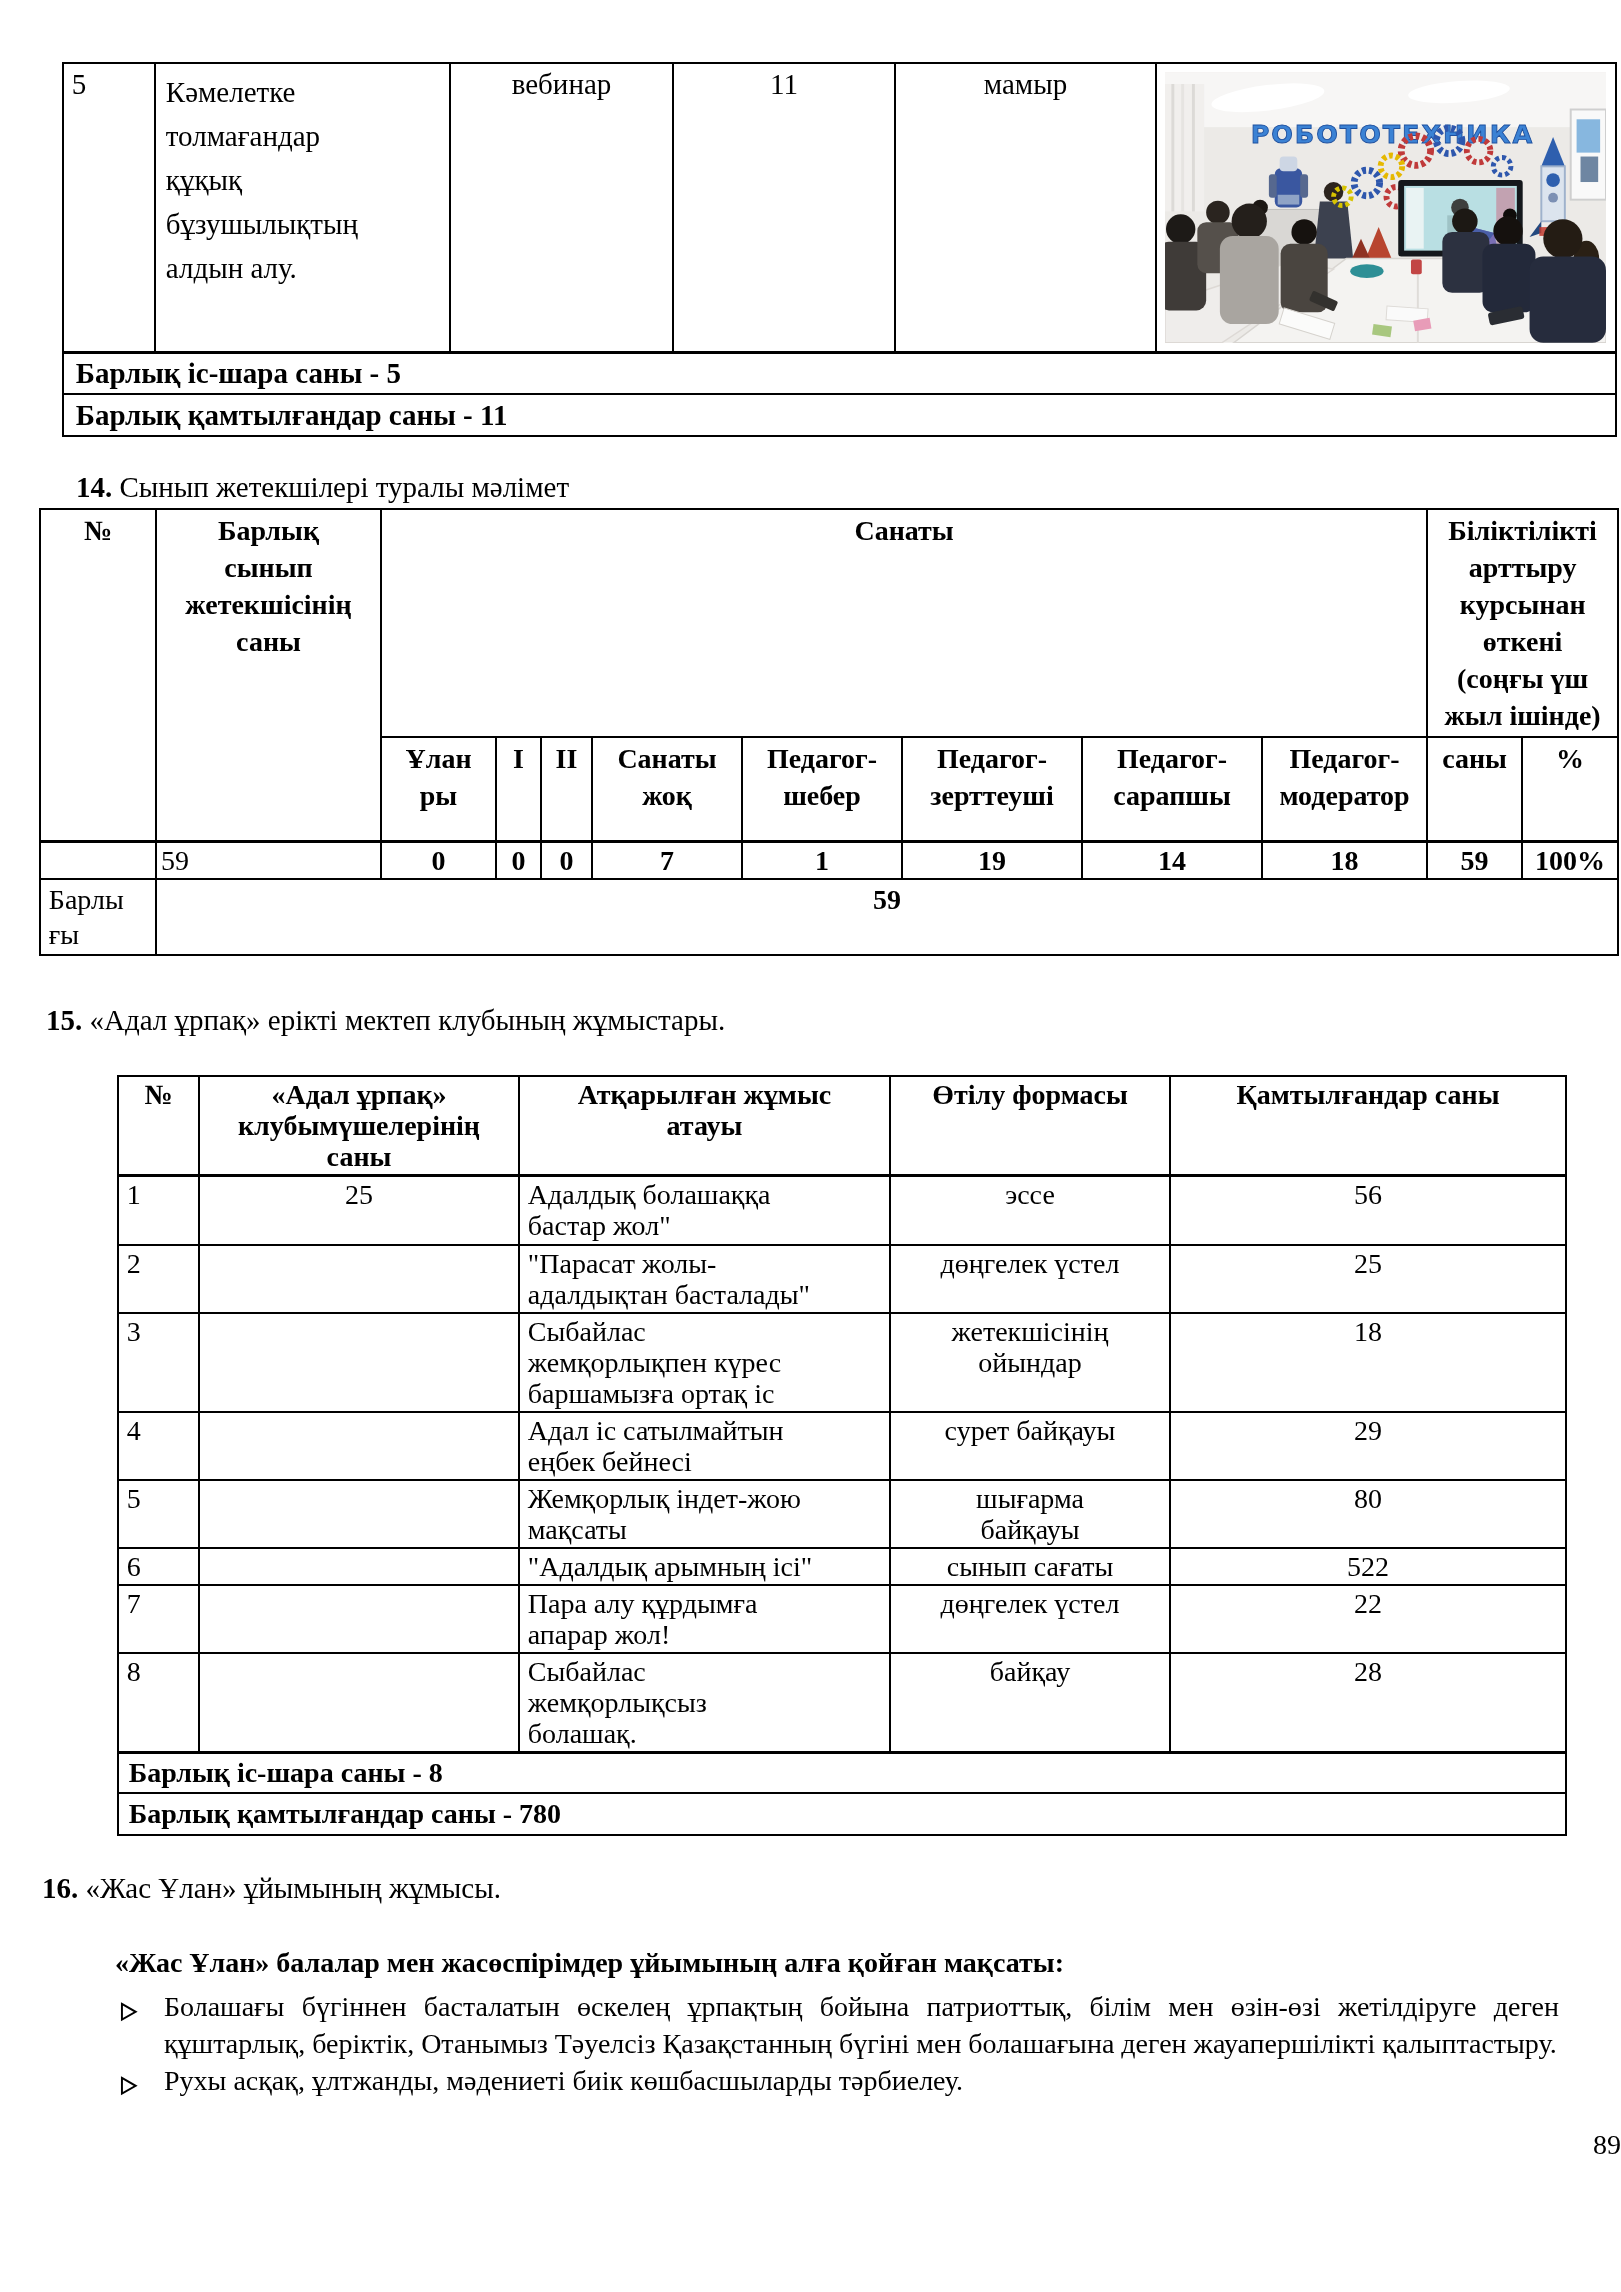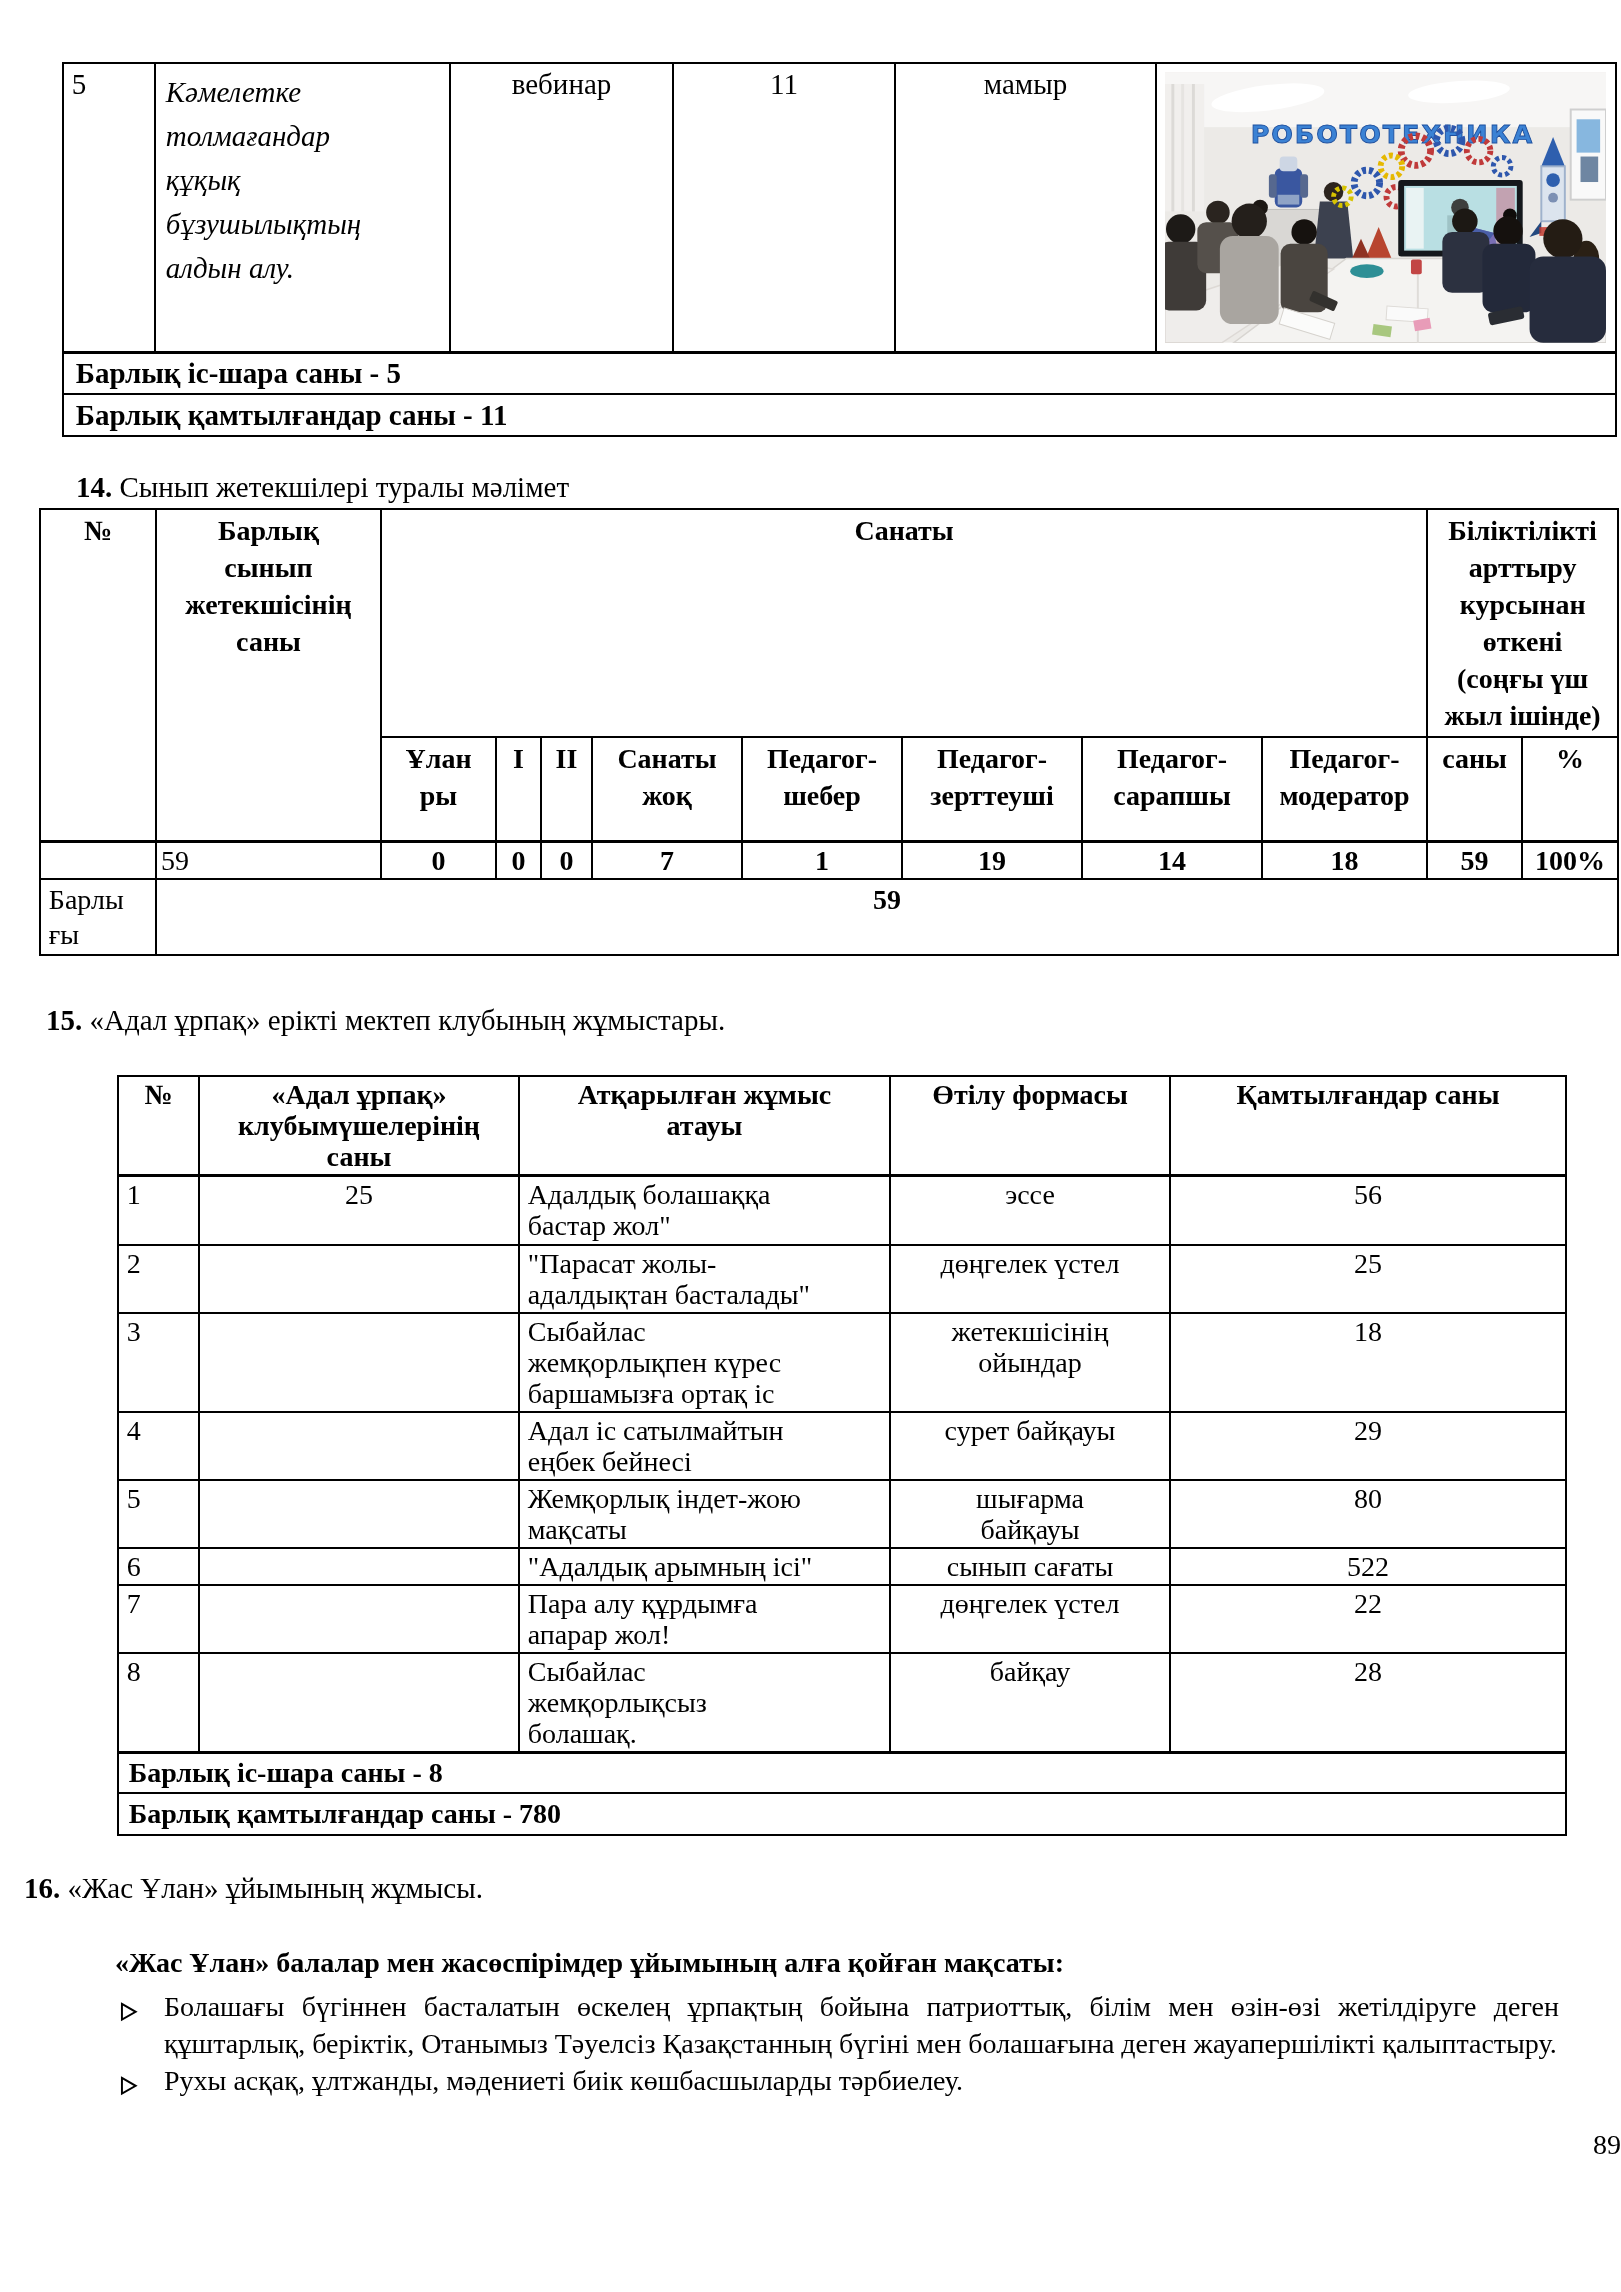--- a/index.html
+++ b/index.html
@@ -7,21 +7,21 @@
         font-family:"Liberation Serif",serif;color:#000;overflow:hidden;}
   .abs{position:absolute;}
   table.doc{border-collapse:collapse;table-layout:fixed;position:absolute;
             border:2.9px solid #000;}
   table.doc td{border:2px solid #000;vertical-align:top;padding:2px 7.8px;overflow:hidden;}
   .pre{white-space:pre-line;}
   .c{text-align:center;}
   .b{font-weight:bold;}
   
   .t-top{font-size:29px;line-height:37px;border-top:3.9px solid #000;}
-  .t-top td.namecell{line-height:44px;padding:5.9px 9.8px;font-style:italic;}
+  .t-top td.namecell{line-height:44px;padding:5.9px 9.8px;}
   .t-top td.photocell{padding:0;}
   .t-top td.sumcell{border-top:3.9px solid #000;font-weight:bold;padding:2.9px 11.8px;line-height:34px;}
   .t-top td.sumcell2{border-top:2.9px solid #000;font-weight:bold;padding:2.9px 11.8px;line-height:34px;}
   
   .t-14{font-size:28px;line-height:37px;}
   .t-14 td{padding:2.9px 4.9px;}
   .t-14 td.dcell{border-top:3.9px solid #000;line-height:31px;padding:2px 3.9px;}
   .t-14 td.tcell{border-top:2.9px solid #000;line-height:35px;}
   
   .t-15{font-size:28px;line-height:31px;}
@@ -354,21 +354,21 @@
     </tr>
     <tr style="height:40px">
       <td colspan="5" class="sumcell">Барлық іс-шара саны - 8</td>
     </tr>
     <tr style="height:42px">
       <td colspan="5" class="sumcell2">Барлық қамтылғандар саны - 780</td>
     </tr>
   </tbody>
     </table>
 
-  <div class="abs heading" style="left:24px;top:1870px;">
+  <div class="abs heading" style="left:42px;top:1870px;">
     <span class="b">16.</span><span> «Жас Ұлан» ұйымының  жұмысы.</span>
   </div>
 
   <div class="abs s16" style="left:110px;top:1944px;width:1456px;">
     <div class="goal">«Жас Ұлан» балалар мен жасөспірімдер ұйымының алға қойған мақсаты:</div>
     <ul>
       <li>
         <span class="marker">
           <svg width="19.6" height="21.6" viewBox="0 0 20 22">
               <polygon points="3,3 17,11 3,19" fill="#ffffff" stroke="#000000" stroke-width="2"></polygon>

